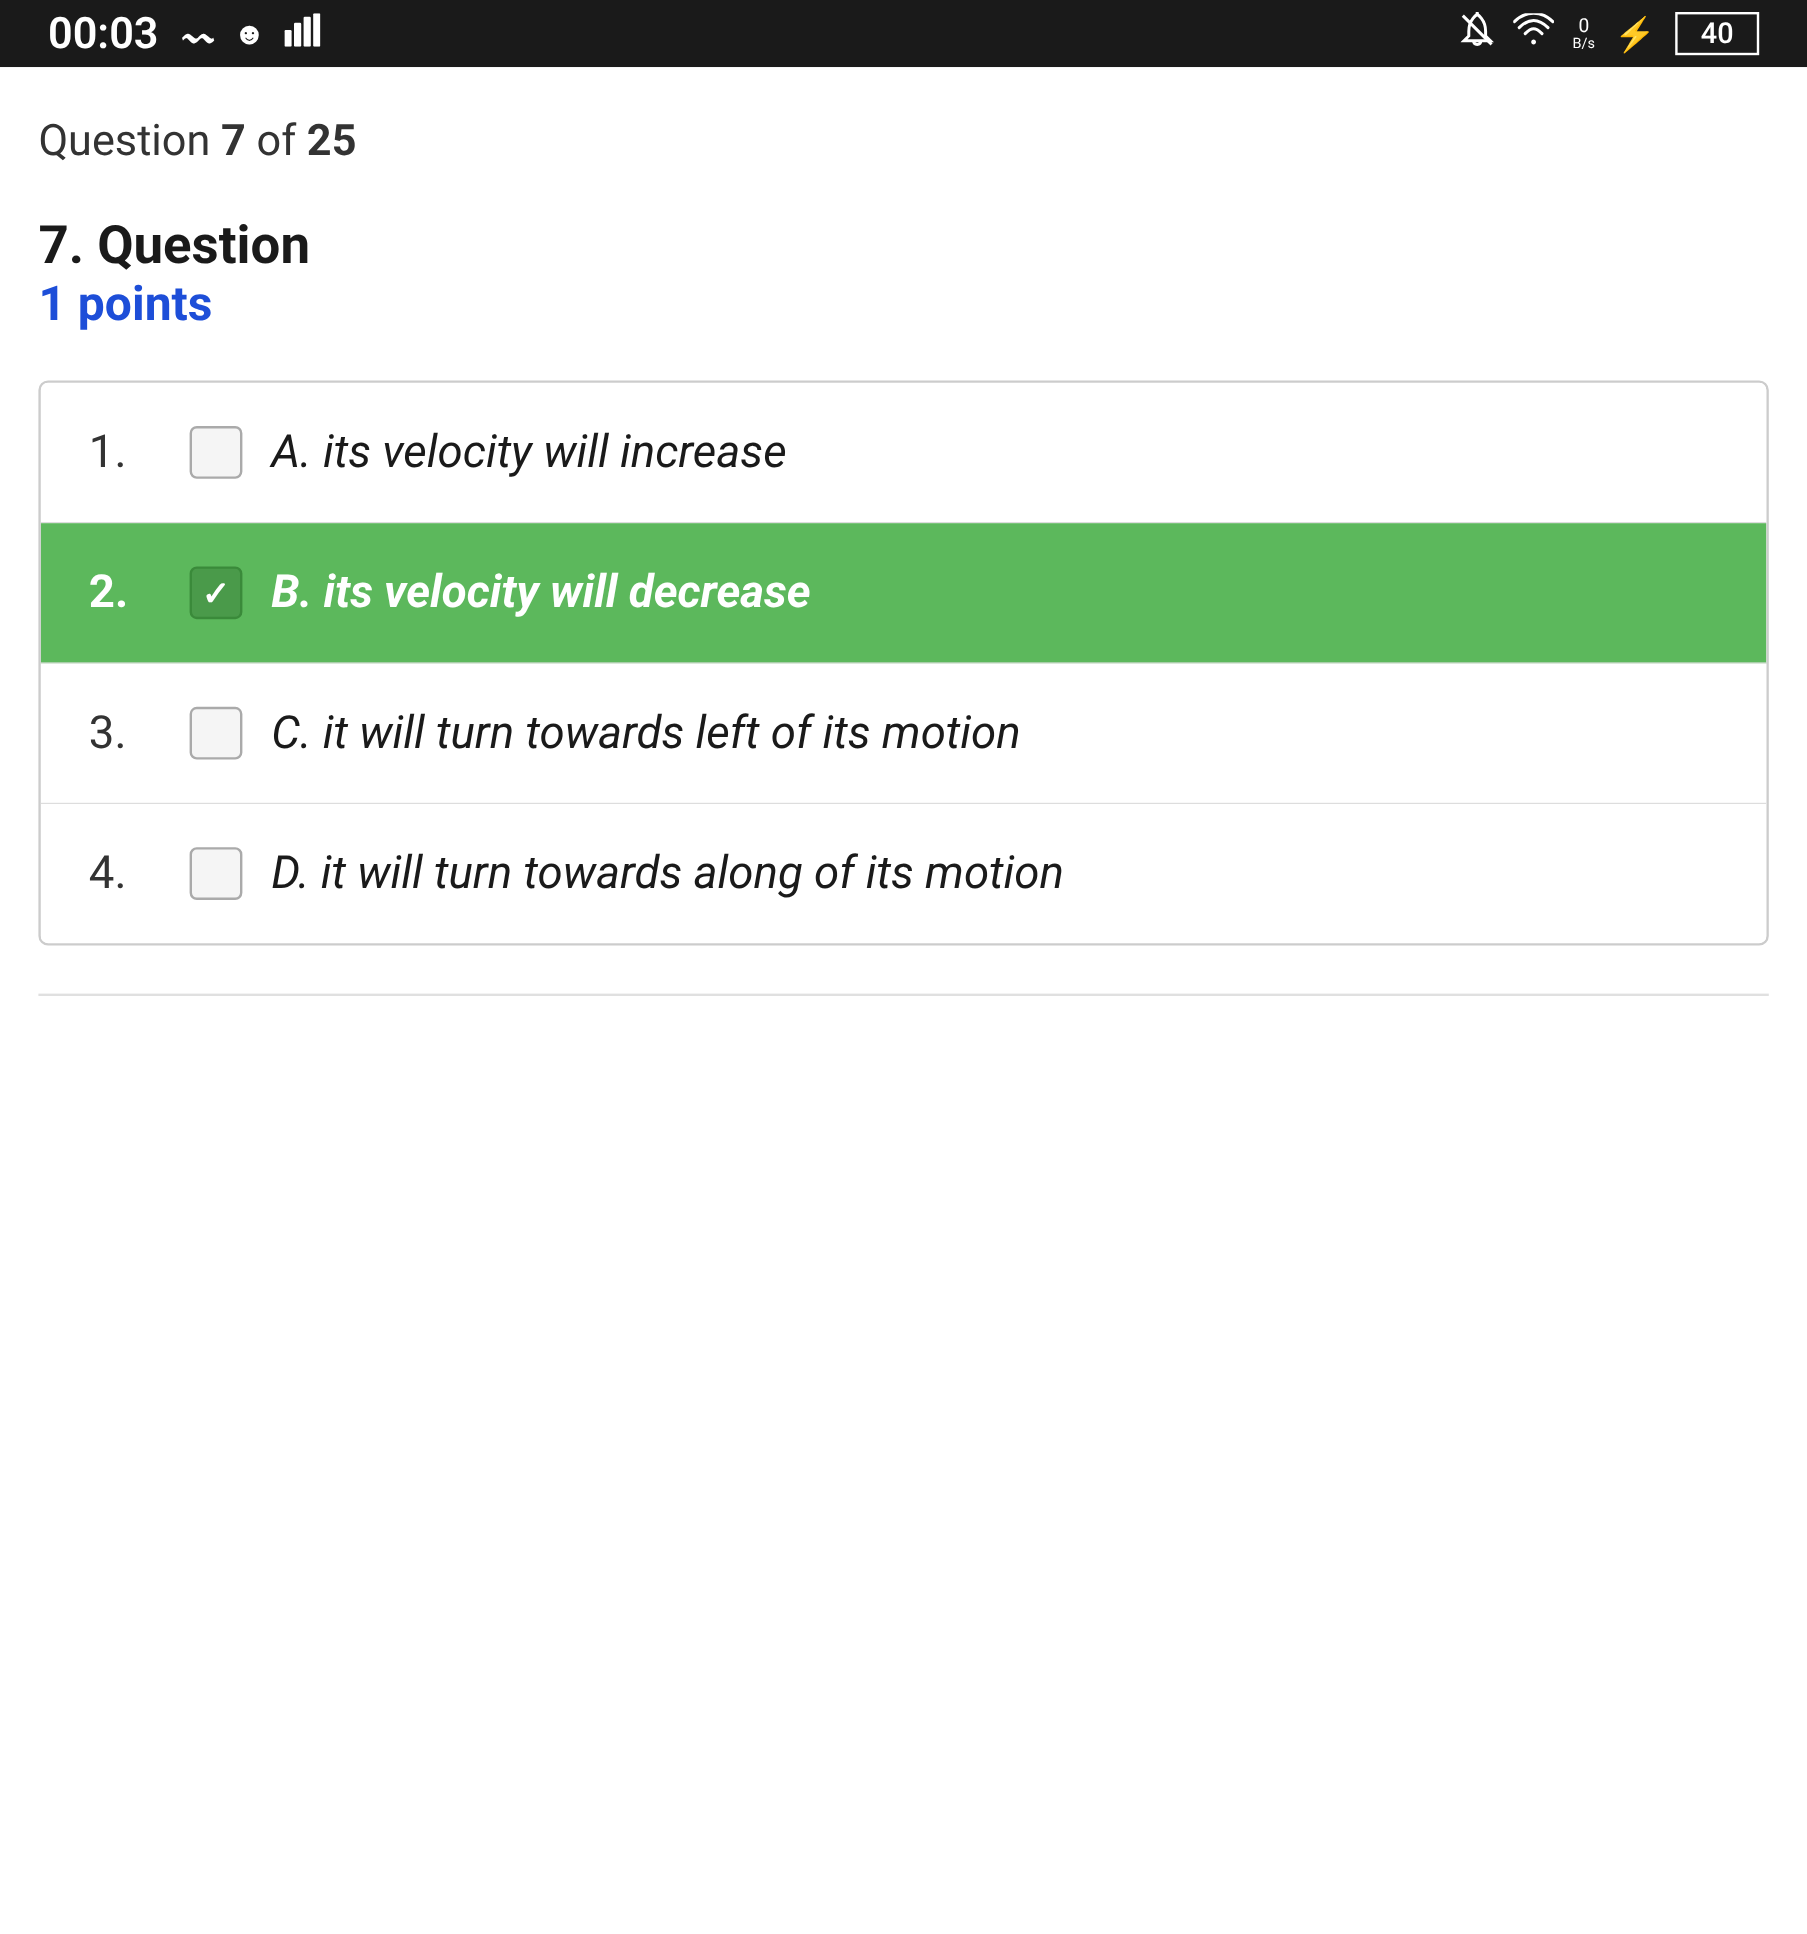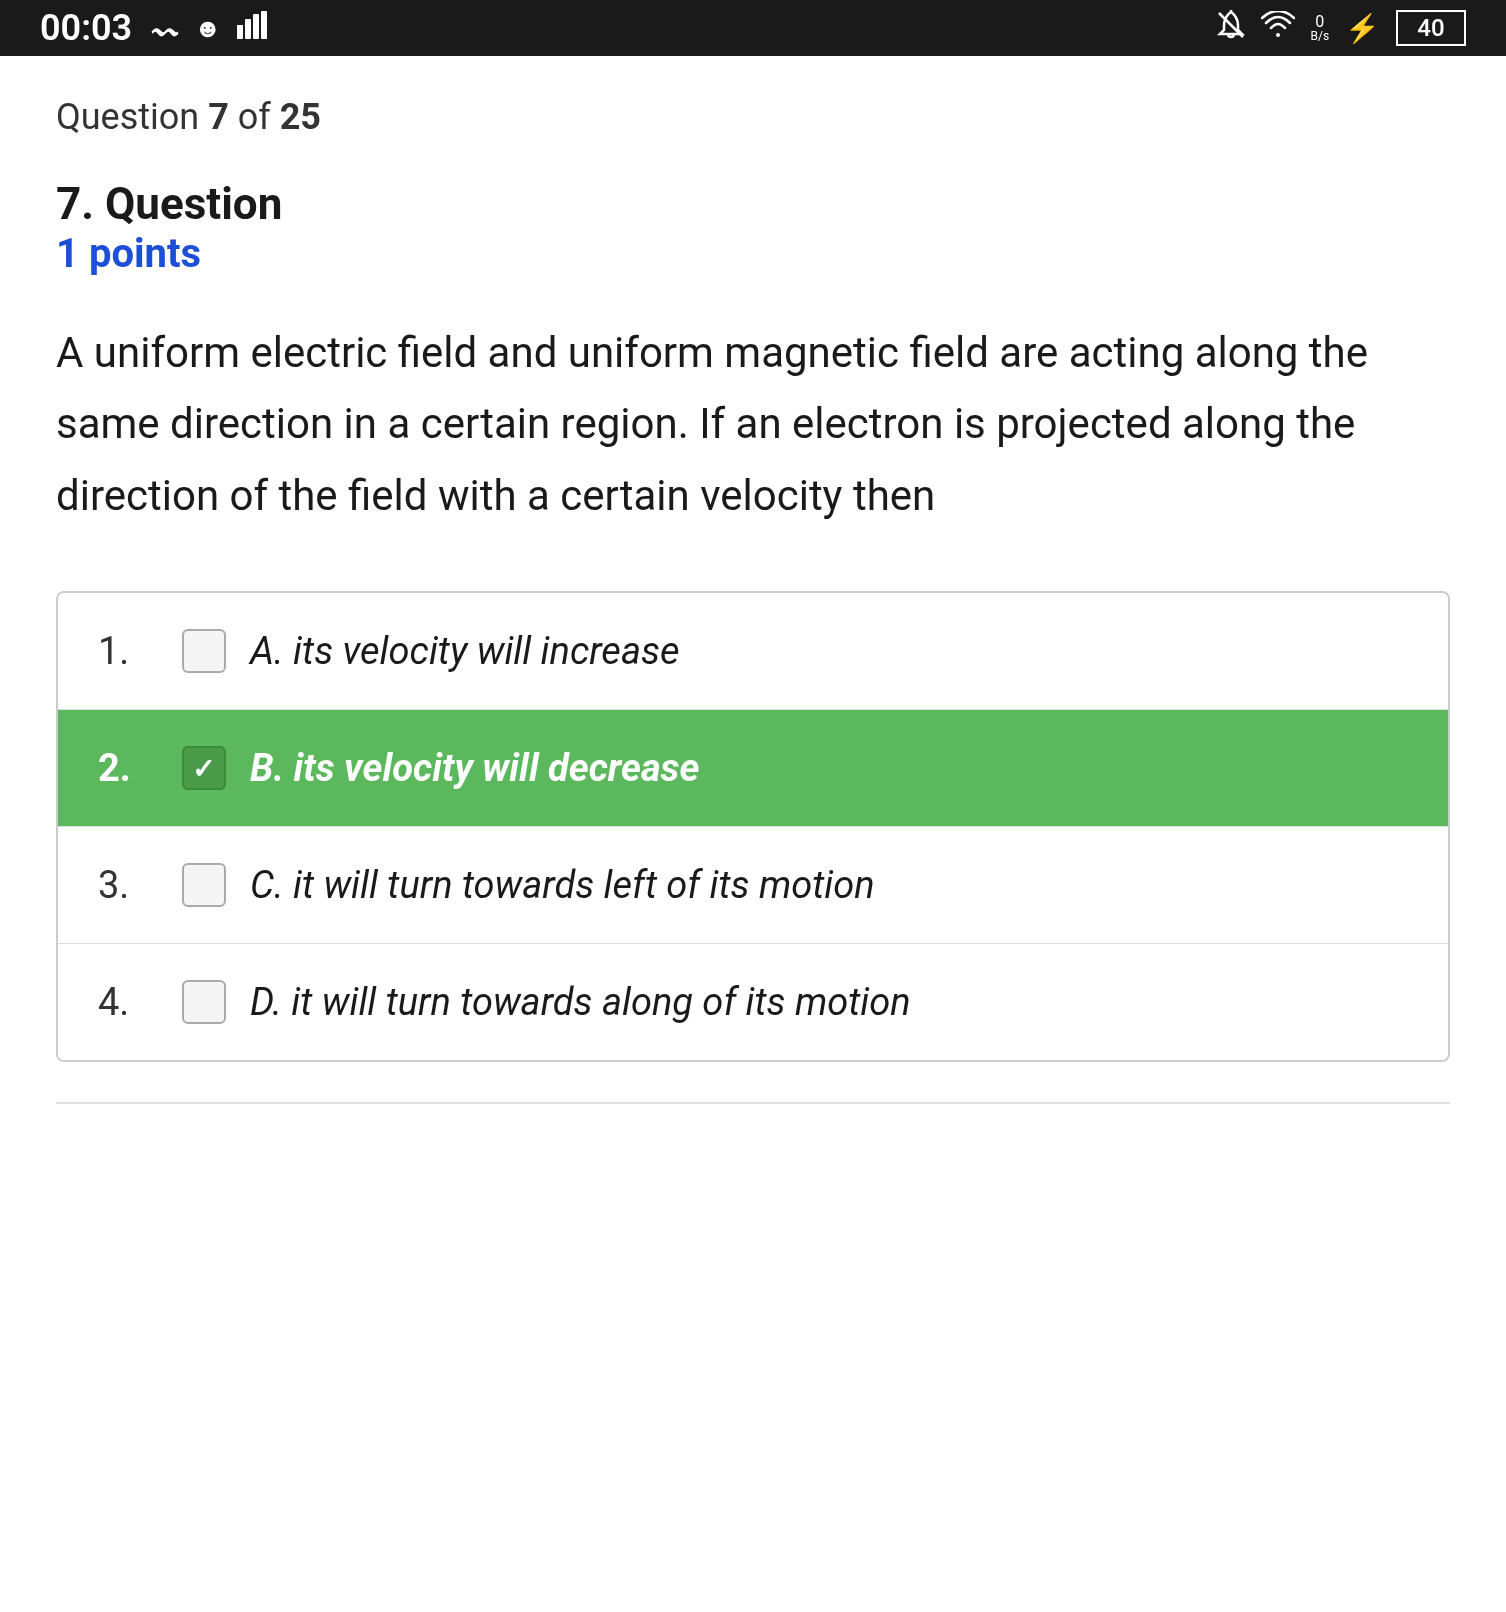--- a/index.html
+++ b/index.html
@@ -91,21 +91,21 @@
       font-size: 16px;
     }
 
     .bps-text {
       font-size: 12px;
     }
 
     
     .main-content {
       background: #ffffff;
-      padding: 40px 56px;
+      padding: 40px 32px;
     }
 
     
     .question-counter {
       font-size: 36px;
       color: #333333;
       margin-bottom: 40px;
     }
 
     .question-counter strong {
@@ -270,21 +270,20 @@
 
   <div class="question-counter">
     <span>Question </span><strong>7</strong><span> of </span><strong>25</strong>
   </div>
 
   <div class="question-header">
     <span class="question-title">7. Question</span>
     <span class="question-points">1 points</span>
   </div>
 
-  <div class="question-body">A uniform electric field and uniform magnetic field are acting along the same direction in a certain region. If an electron is projected along the direction of the field with a certain velocity then</div>
 
   <div class="options-container">
 
     <div class="option-row">
       <span class="option-number">1.</span>
       <div class="checkbox"></div>
       <span class="option-label">A. its velocity will increase</span>
     </div>
 
     <div class="option-row selected">

